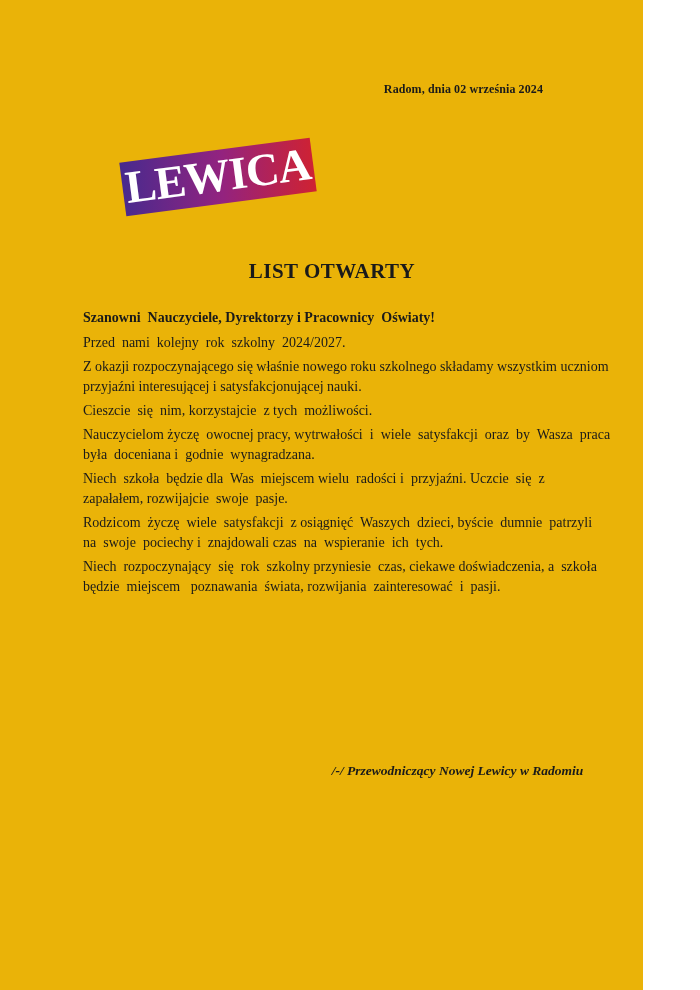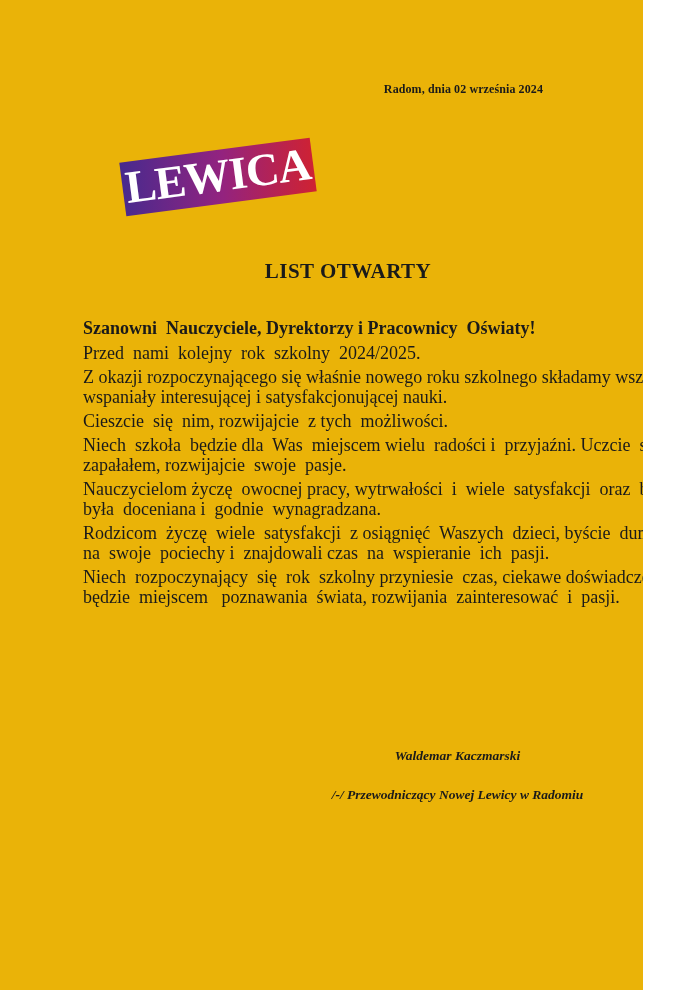--- a/index.html
+++ b/index.html
@@ -44,35 +44,35 @@
     color: #ffffff;
     font-weight: bold;
     font-size: 46px;
     line-height: 1;
     letter-spacing: -1px;
     padding-bottom: 3px;
     user-select: none;
   }
   .letter-title {
     position: absolute;
-    left: 98px;
+    left: 82px;
     top: 259px;
     width: 500px;
     text-align: center;
     font-size: 21px;
     font-weight: bold;
     letter-spacing: 0.5px;
     white-space: pre;
   }
   .letter-body {
     position: absolute;
     left: 83px;
-    top: 318px;
+    top: 308px;
     width: 540px;
-    font-size: 18px;
+    font-size: 14px;
     line-height: 20px;
   }
   .letter-body p {
     margin: 0 0 4px 0;
     white-space: pre;
   }
   .letter-body p.bold {
     font-weight: bold;
     margin-bottom: 5px;
   }
@@ -81,21 +81,21 @@
     left: 290px;
     top: 747px;
     width: 335px;
     text-align: center;
     font-weight: bold;
     font-style: italic;
     font-size: 13.5px;
     line-height: 17px;
   }
   .signature-block .role {
-    margin-top: 22px;
+    margin-top: 15px;
     white-space: pre;
   }
   .signature-block .name {
     white-space: pre;
   }
 </style>
 </head>
 <body>
 
 <div class="page">
@@ -103,32 +103,31 @@
   <div class="date-line">Radom, dnia 02 września 2024</div>
 
   <div class="logo" style="background: linear-gradient(96deg, rgb(71, 42, 142) 0%, rgb(147, 35, 127) 52%, rgb(208, 34, 49) 100%);">
     <span class="logo-text" style="color: rgb(255, 255, 255);">LEWICA</span>
   </div>
 
   <div class="letter-title">LIST OTWARTY</div>
 
   <div class="letter-body">
       <p class="bold">Szanowni  Nauczyciele, Dyrektorzy i Pracownicy  Oświaty!</p>
-      <p>Przed  nami  kolejny  rok  szkolny  2024/2025.</p>
+      <p>Przed  nami  kolejny  rok  szkolny  2024/2027.</p>
       <p>Z okazji rozpoczynającego się właśnie nowego roku szkolnego składamy wszystkim uczniom
-wspaniały interesującej i satysfakcjonującej nauki.</p>
-      <p>Cieszcie  się  nim, rozwijajcie  z tych  możliwości.</p>
+przyjaźni interesującej i satysfakcjonującej nauki.</p>
+      <p>Cieszcie  się  nim, korzystajcie  z tych  możliwości.</p>
+      <p>Nauczycielom życzę  owocnej pracy, wytrwałości  i  wiele  satysfakcji  oraz  by  Wasza  praca
+była  doceniana i  godnie  wynagradzana.</p>
       <p>Niech  szkoła  będzie dla  Was  miejscem wielu  radości i  przyjaźni. Uczcie  się  z
 zapałałem, rozwijajcie  swoje  pasje.</p>
-      <p>Nauczycielom życzę  owocnej pracy, wytrwałości  i  wiele  satysfakcji  oraz  by  Wasza  praca
-była  doceniana i  godnie  wynagradzana.</p>
       <p>Rodzicom  życzę  wiele  satysfakcji  z osiągnięć  Waszych  dzieci, byście  dumnie  patrzyli
-na  swoje  pociechy i  znajdowali czas  na  wspieranie  ich  pasji.</p>
+na  swoje  pociechy i  znajdowali czas  na  wspieranie  ich  tych.</p>
       <p>Niech  rozpoczynający  się  rok  szkolny przyniesie  czas, ciekawe doświadczenia, a  szkoła
 będzie  miejscem   poznawania  świata, rozwijania  zainteresować  i  pasji.</p>
     </div>
 
   <div class="signature-block">
-    <div class="name">Waldemar Kaczmarski</div>
     <div class="role">/-/ Przewodniczący Nowej Lewicy w Radomiu</div>
   </div>
 
 </div>
 
 </body></html>

